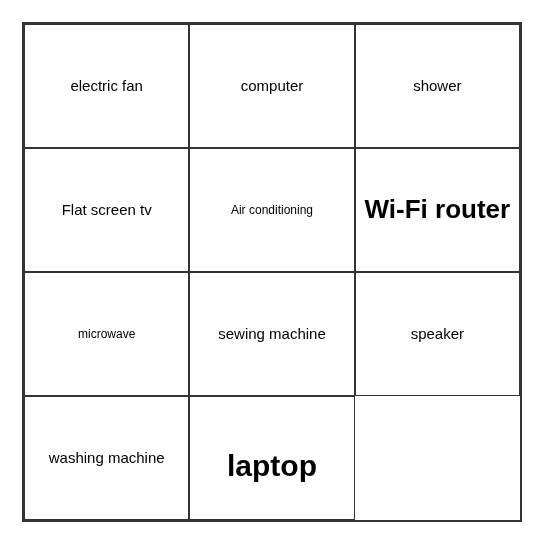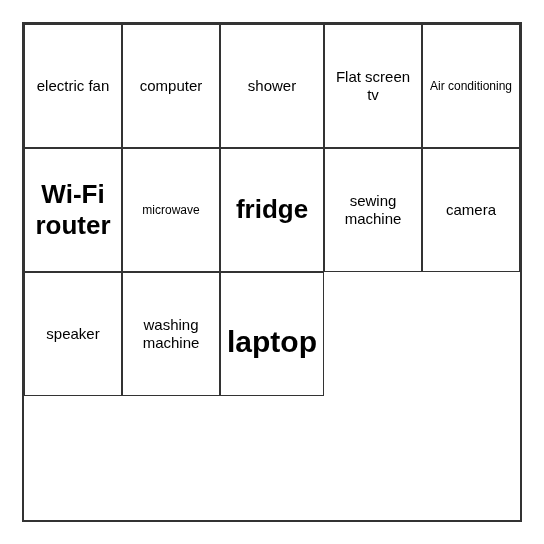--- a/index.html
+++ b/index.html
@@ -11,21 +11,21 @@
       width: 544px;
       height: 544px;
       background: #ffffff;
       display: flex;
       align-items: center;
       justify-content: center;
       font-family: Arial, sans-serif;
     }
     .bingo-grid {
       display: grid;
-      grid-template-columns: repeat(5, 1fr);
+      grid-template-columns: repeat(3, 1fr);
       grid-template-rows: repeat(4, 1fr);
       width: 500px;
       height: 500px;
       border: 2px solid #333;
     }
     .bingo-cell {
       border: 1.5px solid #333;
       display: flex;
       align-items: center;
       justify-content: center;
@@ -70,27 +70,21 @@
     <div class="bingo-cell">
       <span class="size-small">Air conditioning</span>
     </div>
     <div class="bingo-cell">
       <span class="size-large">Wi-Fi router</span>
     </div>
     <div class="bingo-cell">
       <span class="size-small">microwave</span>
     </div>
     <div class="bingo-cell">
-      <span class="size-large">fridge</span>
-    </div>
-    <div class="bingo-cell">
       <span class="size-normal">sewing machine</span>
-    </div>
-    <div class="bingo-cell">
-      <span class="size-normal">camera</span>
     </div>
     <div class="bingo-cell">
       <span class="size-normal">speaker</span>
     </div>
     <div class="bingo-cell">
       <span class="size-normal">washing machine</span>
     </div>
     <div class="bingo-cell">
       <span class="size-xlarge">laptop</span>
     </div>

